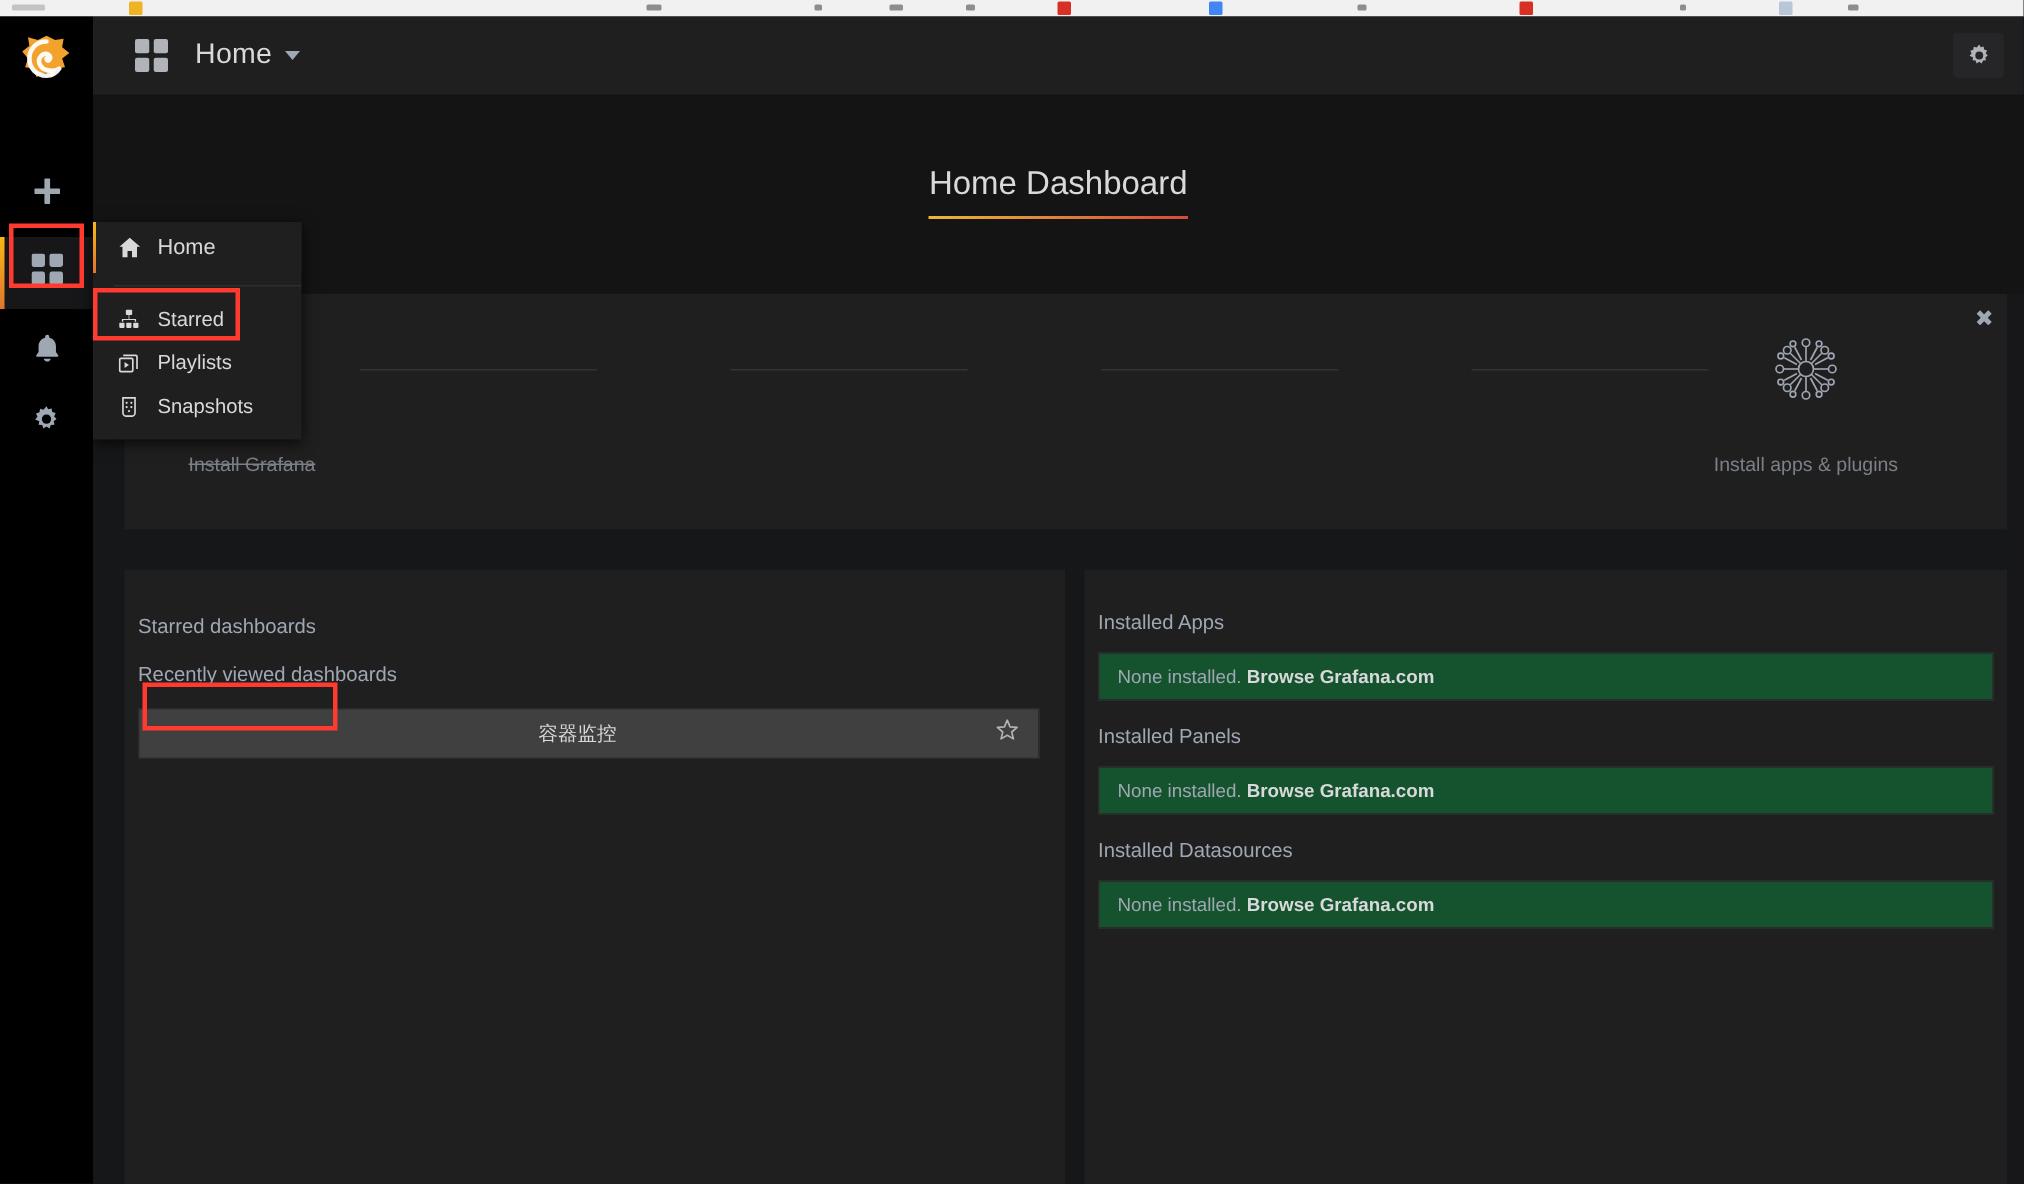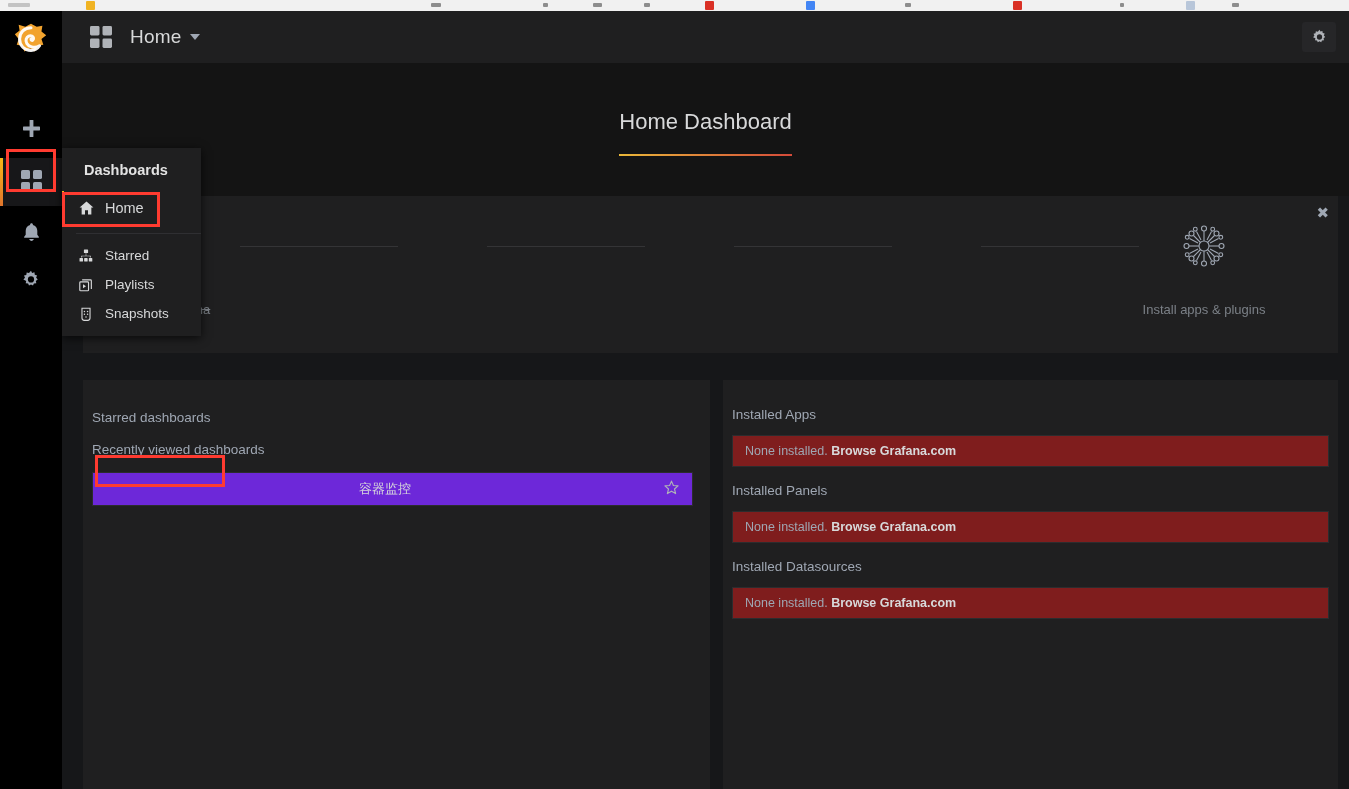--- a/index.html
+++ b/index.html
@@ -75,21 +75,21 @@
   #page-title-wrap {
     position: absolute; left: 62px; top: 63px;
     width: 1287px; height: 133px;
     background: #141414;
     display: flex; align-items: flex-start; justify-content: center;
     z-index: 5;
   }
   #page-title {
     margin-top: 46px;
     font-size: 22px; color: #d8d9da; font-weight: 400;
-    padding-bottom: 19px;
+    padding-bottom: 9px;
     border-bottom: 2px solid;
     border-image: linear-gradient(90deg, #eab839, #d44a3a) 1;
   }
 
   
   #dash-menu {
     position: absolute; left: 62px; top: 148px;
     width: 139px;
     background: #1f1f20;
     box-shadow: 0 2px 9px rgba(0,0,0,.72);
@@ -164,28 +164,28 @@
     background: #1f1f20;
     text-align: center;
   }
   #panel-left  { left: 83px;  width: 627px; }
   #panel-right { left: 723px; width: 615px; }
 
   .panel-heading {
     font-size: 13.5px; color: #9fa7b3; font-weight: 400;
   }
   .listrow {
-    background: #6d28d9;
+    background: #404040;
     border: 1px solid #2c2c2e;
     display: flex; align-items: center;
     cursor: pointer;
   }
   .listrow-text { font-size: 13px; color: #d8d9da; }
   .plugin-row {
-    background: #7f1d1d; border: 1px solid #2c2c2e;
+    background: #14532d; border: 1px solid #2c2c2e;
     height: 32px; display: flex; align-items: center;
     padding-left: 12px;
   }
   .plugin-none { font-size: 12.5px; color: #9fa7b3; }
   .plugin-none b { color: #d8d9da; }
 
   
   .annot {
     position: absolute;
     border: 3px solid #ff3b30;
@@ -387,21 +387,20 @@
 
   <div class="panel-heading" style="position:absolute;left:9px;top:179px;">Installed Datasources</div>
   <div class="plugin-row" style="position:absolute;left:9px;top:207px;width:597px;">
     <span class="plugin-none">
       <span>None installed. </span><b>Browse Grafana.com</b>
     </span>
   </div>
 </div>
 
 <div id="dash-menu">
-  <div id="dash-menu-title">Dashboards</div>
 
   <div class="menu-row" id="menu-home-row">
     <span class="mi">
       <svg width="15" height="14" viewBox="0 0 16 15" fill="#d8d9da">
         <path d="M8 0.6 L15.4 7 H13.2 V14.4 H9.6 V10 H6.4 V14.4 H2.8 V7 H0.6 Z"></path>
       </svg>
     </span>
     <span class="ml">Home</span>
   </div>
 

